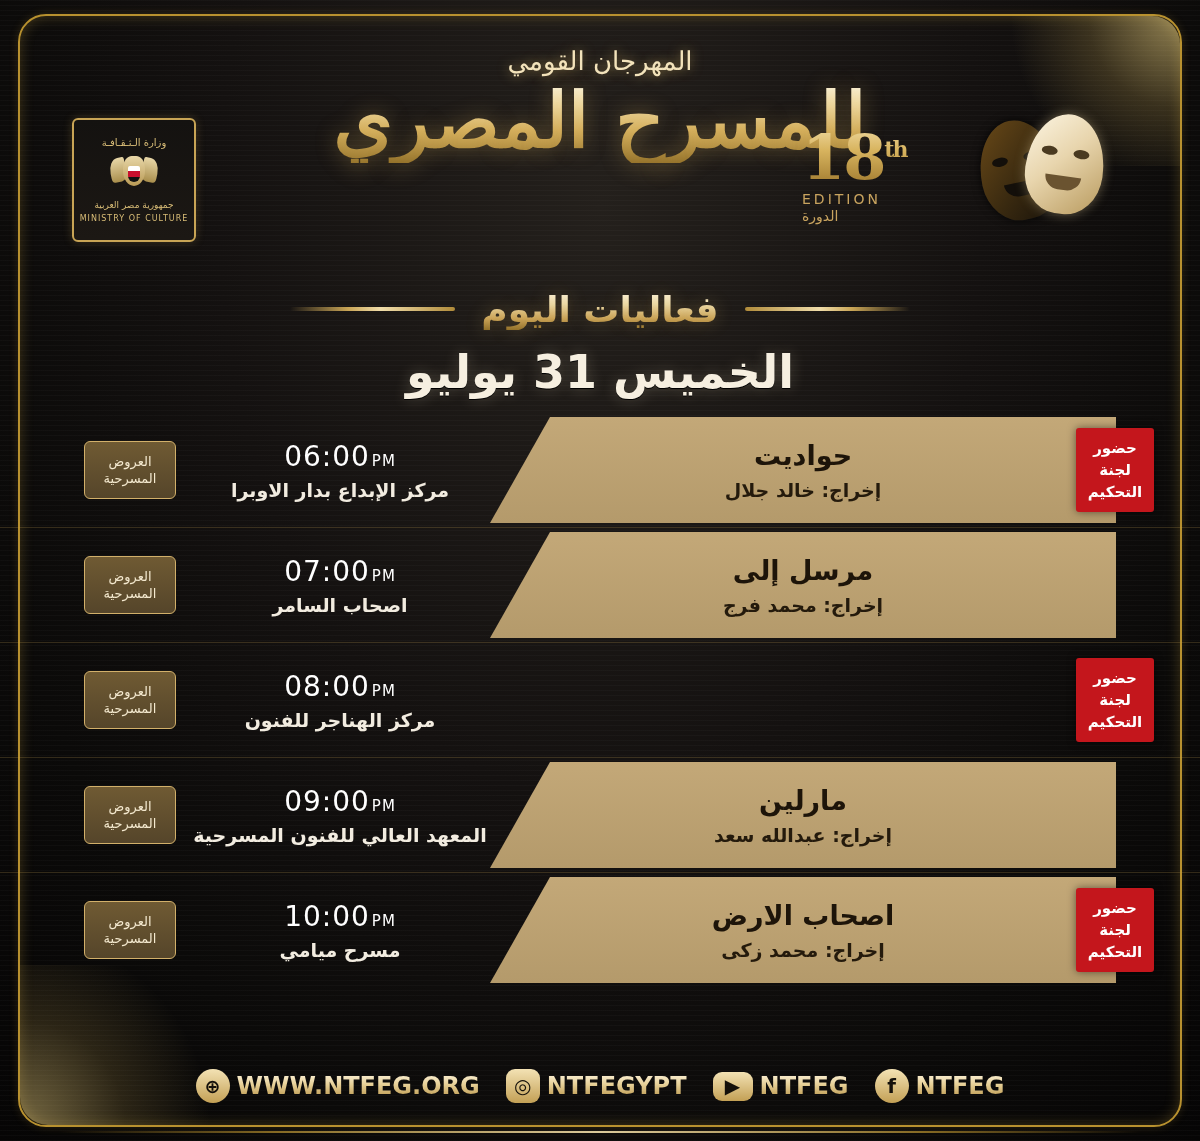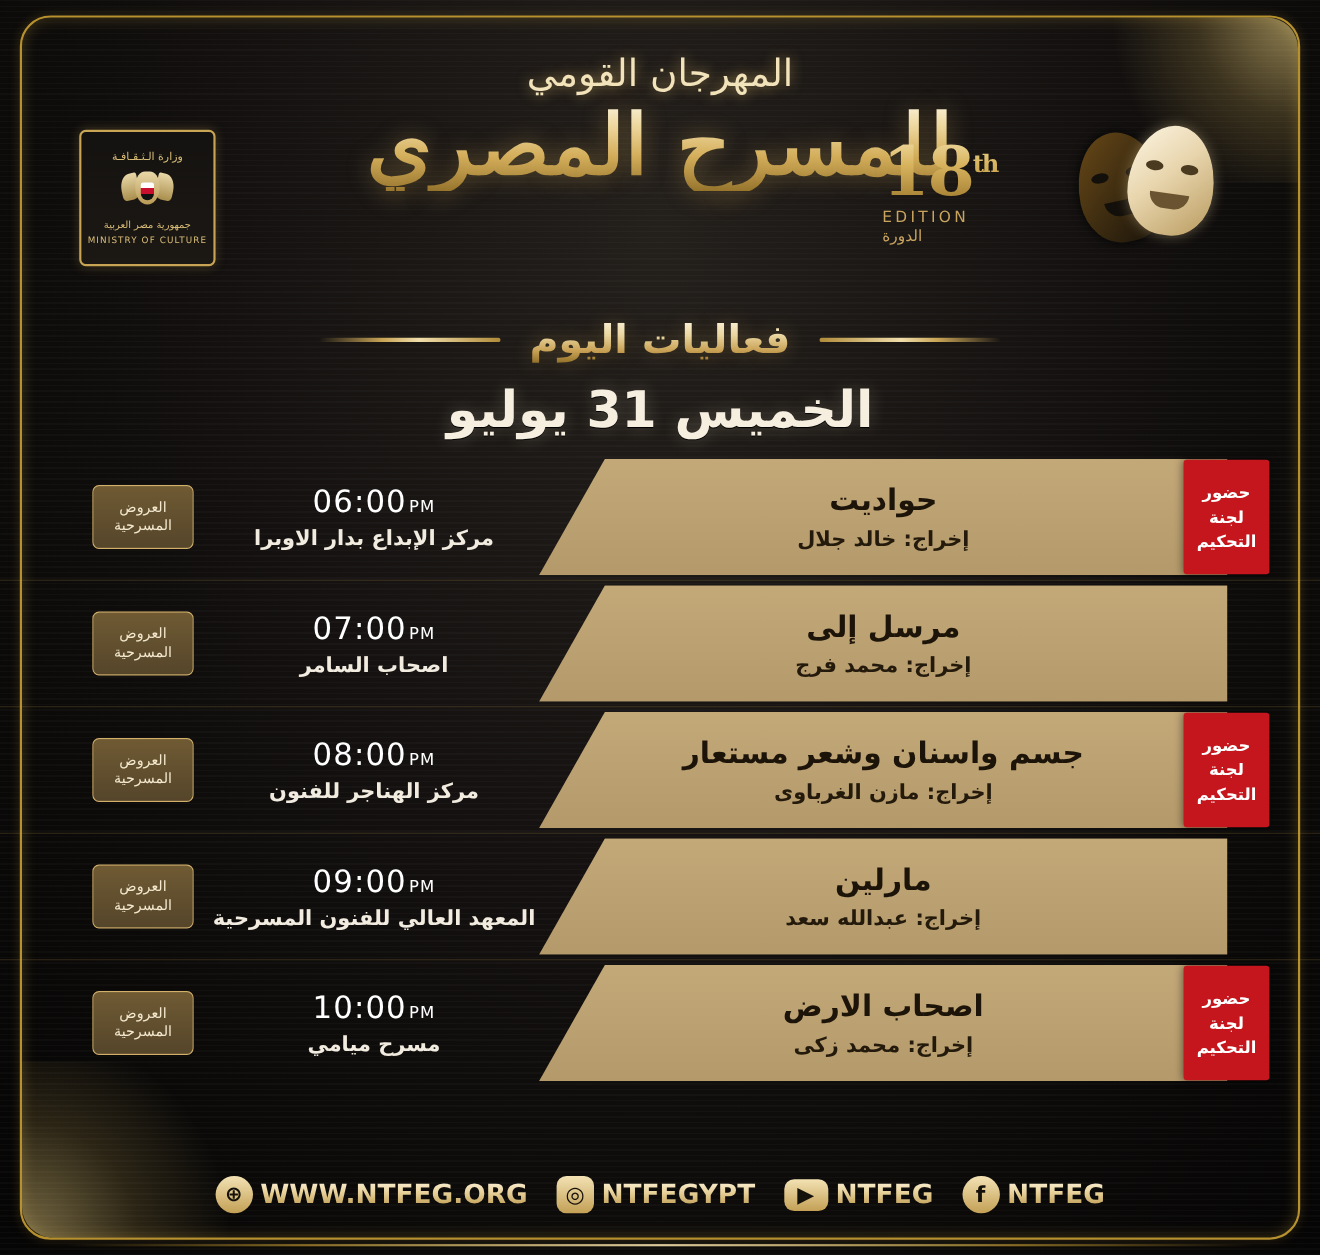--- a/index.html
+++ b/index.html
@@ -77,21 +77,21 @@
   .edition .lbl-en{
     font-size:14px;letter-spacing:3px;color:#c9a githubf;color:#c9a45f;margin-top:2px;direction:ltr;
   }
   .edition .lbl-ar{font-size:14px;color:#c9a45f;margin-top:1px;}
 
   .fest-title{
     position:absolute;left:0;right:0;top:46px;text-align:center;
   }
   .fest-line1{
     font-family:"DejaVu Serif","Liberation Serif",serif;
-    font-size:34px;color:#f3e3bb;letter-spacing:1px;
+    font-size:26px;color:#f3e3bb;letter-spacing:1px;
     text-shadow:0 0 12px rgba(230,195,110,.6);
   }
   .fest-line2{
     font-family:"DejaVu Serif","Liberation Serif",serif;
     font-size:76px;font-weight:bold;line-height:1.12;
     background:linear-gradient(180deg,#fffbef 0%,#f0dda8 30%,#d3ae5c 62%,#8e6d27 100%);
     -webkit-background-clip:text;background-clip:text;color:transparent;
     text-shadow:0 0 22px rgba(220,180,95,.35);
     margin-top:2px;
   }
@@ -180,21 +180,21 @@
     position:absolute;left:490px;right:84px;top:4px;bottom:4px;
     background:linear-gradient(180deg,#c3a878 0%,#b49a6b 100%);
     clip-path:polygon(60px 0, 100% 0, 100% 100%, 0 100%);
     display:flex;flex-direction:column;align-items:center;justify-content:center;
   }
   .play-title{font-size:27px;font-weight:bold;color:#1d1409;}
   .director{font-size:19px;color:#241a0c;margin-top:8px;font-weight:bold;}
 
   .jury{
     position:absolute;right:46px;top:50%;transform:translateY(-50%);
-    width:78px;height:104px;background:#c4161c;border-radius:3px;
+    width:78px;height:84px;background:#c4161c;border-radius:3px;
     display:flex;flex-direction:column;align-items:center;justify-content:center;
     color:#fff;font-size:15px;line-height:22px;font-weight:bold;text-align:center;
     box-shadow:0 0 8px rgba(0,0,0,.5);
   }
 
   
   .footer{
     position:absolute;left:0;right:0;bottom:18px;height:74px;
     display:flex;align-items:center;justify-content:center;gap:26px;
   }
@@ -312,24 +312,20 @@
       </div>
       <div class="row">
         <div class="chip">
           <span>العروض</span>
           <span>المسرحية</span>
         </div>
         <div class="time-block">
           <div class="time"><span>08:00</span><span class="pm">PM</span></div>
           <div class="venue">مركز الهناجر للفنون</div>
         </div>
-        <div class="tan">
-          <div class="play-title">جسم واسنان وشعر مستعار</div>
-          <div class="director">إخراج: مازن الغرباوى</div>
-        </div>
         <div class="jury">
           <span>حضور</span>
           <span>لجنة</span>
           <span>التحكيم</span>
         </div>
       </div>
       <div class="row">
         <div class="chip">
           <span>العروض</span>
           <span>المسرحية</span>

